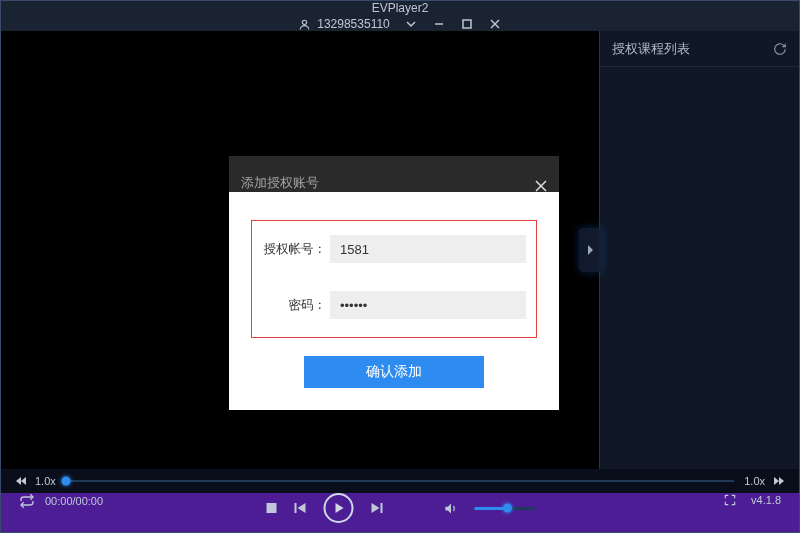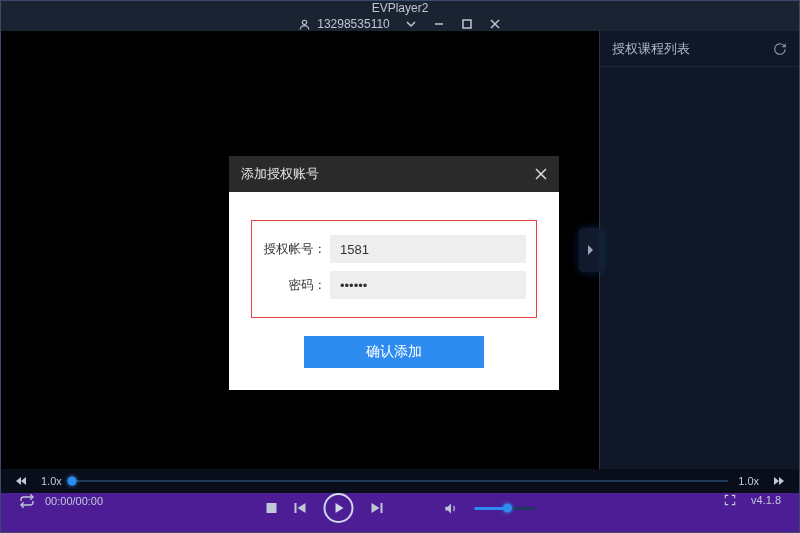--- a/index.html
+++ b/index.html
@@ -16,33 +16,33 @@
 .main { display: flex; height: 438px; }
 .video-area { flex: 1; background: #000; position: relative; }
 .side-panel { width: 200px; background: #101827; border-left: 1px solid #2a3448; }
 .side-header { height: 36px; display: flex; align-items: center; justify-content: space-between; padding: 0 12px; color: #b0b8c8; font-size: 13px; border-bottom: 1px solid #1e2838; }
 .refresh-icon { cursor: pointer; color: #8a92a5; }
 
 .side-collapse-btn { position: absolute; right: -2px; top: 50%; transform: translateY(-50%); width: 22px; height: 44px; background: rgba(20,30,50,0.9); border-radius: 4px 0 0 4px; display: flex; align-items: center; justify-content: center; color: #a0a8bd; cursor: pointer; font-size: 11px; z-index: 5; box-shadow: 0 0 10px rgba(30,120,255,0.3); }
 
 
 .modal { position: absolute; left: 228px; top: 155px; width: 330px; background: #fff; box-shadow: 0 4px 20px rgba(0,0,0,0.5); z-index: 100; }
-.modal-header { height: 36px; background: #2a2a2a; color: #e5e5e5; display: flex; align-items: center; justify-content: space-between; padding: 0 12px; font-size: 13px; }
+.modal-header { height: 36px; background: #2a2a2a; color: #a3a3a3; display: flex; align-items: flex-end; justify-content: space-between; padding: 0 12px; font-size: 13px; }
 .modal-close { cursor: pointer; color: #e0e0e0; font-size: 16px; }
 .modal-body { padding: 28px 22px 22px; }
 .form-highlight { border: 1px solid #e84040; padding: 14px 10px 18px; margin-bottom: 18px; }
-.form-row { display: flex; align-items: center; margin-bottom: 8px; }
+.form-row { display: flex; align-items: center; margin-bottom: 28px; }
 .form-row:last-child { margin-bottom: 0; }
 .form-label { width: 68px; text-align: right; font-size: 12.5px; color: #333; padding-right: 4px; }
 .form-input { flex: 1; height: 28px; background: #eeeeee; border: none; padding: 0 10px; font-size: 13px; color: #333; outline: none; }
 .confirm-btn { display: block; width: 180px; height: 32px; margin: 0 auto; background: #2e8cf0; color: #fff; border: none; font-size: 14px; cursor: pointer; }
 
 
 .speed-bar { height: 24px; background: #0a0e1a; display: flex; align-items: center; padding: 0 14px; color: #c0c8d8; font-size: 11px; position: relative; }
-.speed-left, .speed-right { display: flex; align-items: center; gap: 14px; }
+.speed-left, .speed-right { display: flex; align-items: center; gap: 8px; }
 .speed-track { flex: 1; height: 2px; background: #1d3a5a; margin: 0 10px; position: relative; }
 .speed-right { margin-left: auto; }
 
 
 .control-bar { height: 40px; background: #4c1d95; display: flex; align-items: flex-start; padding: 0 18px; color: #c0c8d8; position: relative; }
 .ctrl-left { display: flex; align-items: center; gap: 10px; font-size: 11px; }
 .ctrl-center { position: absolute; left: 50%; transform: translateX(-50%); display: flex; align-items: center; gap: 16px; }
 .ctrl-right { margin-left: auto; display: flex; align-items: center; gap: 14px; font-size: 11px; }
 .ctrl-btn { cursor: pointer; color: #d0d8e8; display: flex; align-items: center; justify-content: center; }
 .play-btn { width: 30px; height: 30px; border: 2px solid #d0d8e8; border-radius: 50%; display: flex; align-items: center; justify-content: center; }

